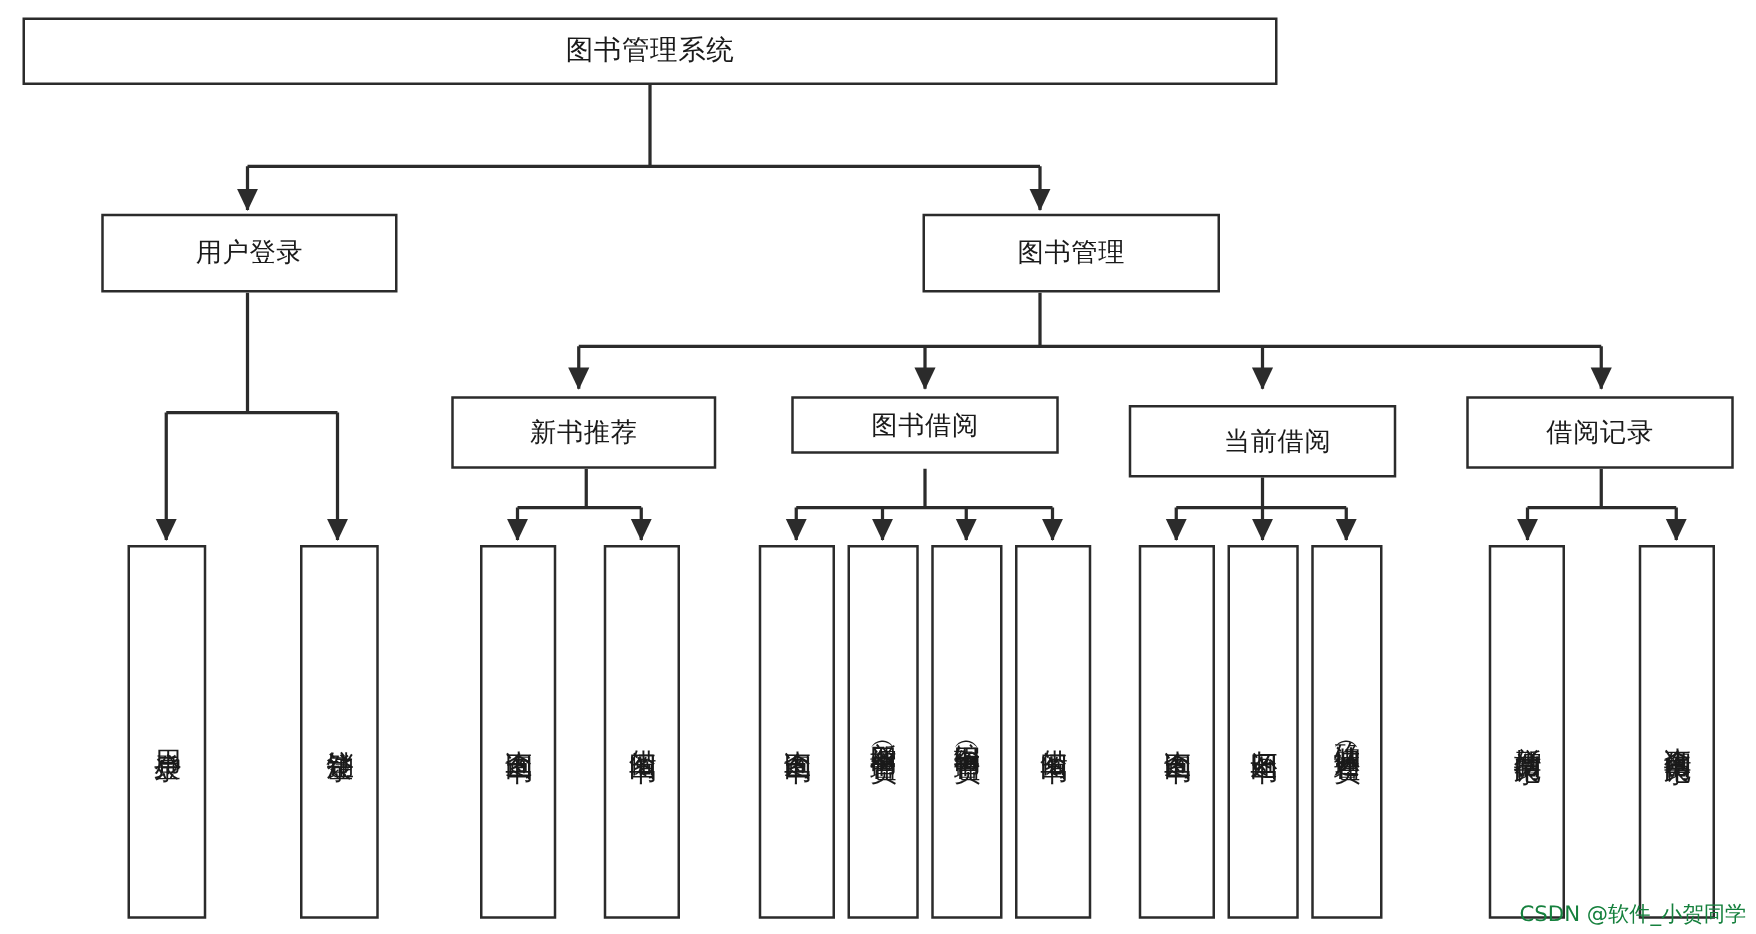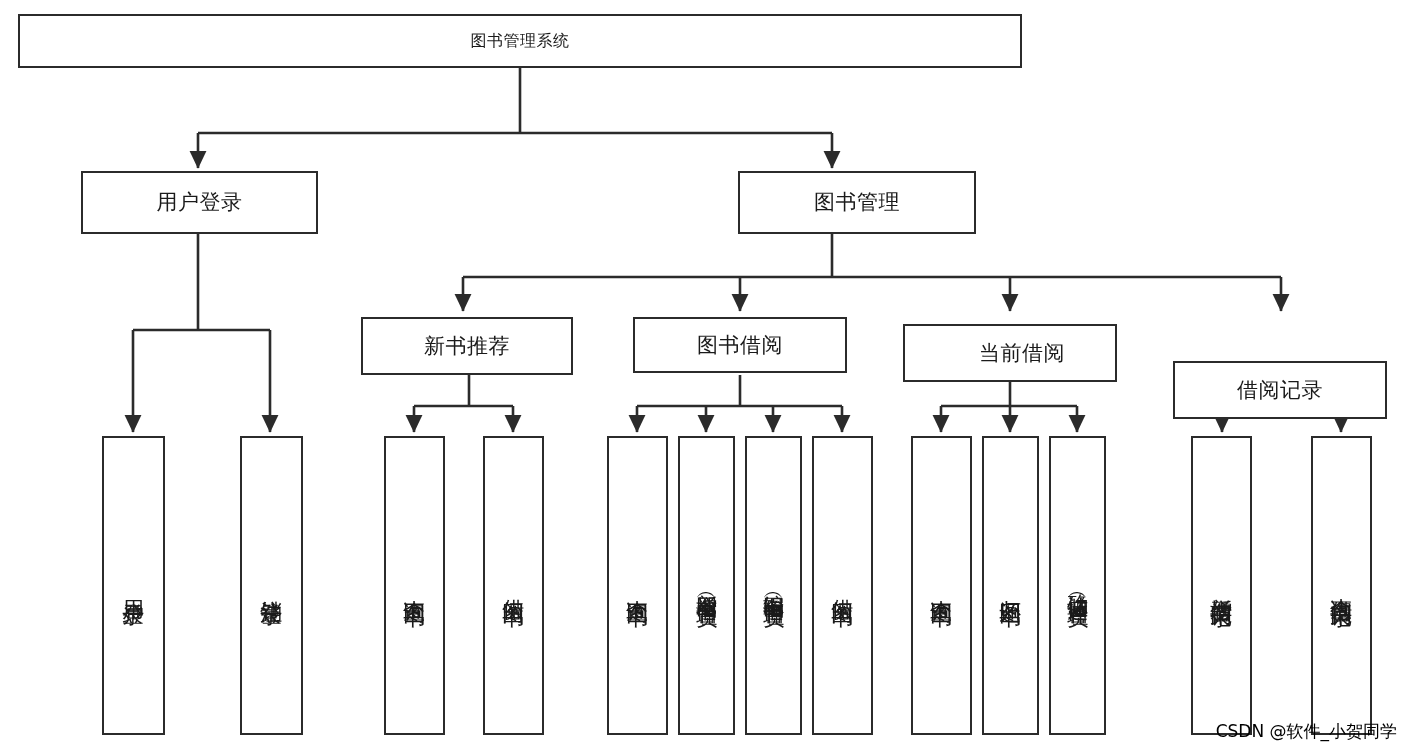--- a/index.html
+++ b/index.html
@@ -40,21 +40,21 @@
     color: #1a1a1a;
     line-height: 1.18;
     text-align: center;
     letter-spacing: 0.5px;
   }
   .node.horiz .label {
     font-size: 21px;
     white-space: nowrap;
   }
   .node.root .label {
-    font-size: 16px;
+    font-size: 22px;
   }
   .node.vert {
     align-items: center;
     justify-content: center;
   }
   .node.vert .label {
     writing-mode: vertical-rl;
     text-orientation: upright;
     font-size: 22px;
     line-height: 1.25;
@@ -62,21 +62,21 @@
     max-height: 272px;
   }
   .node.vert.narrow .label {
     font-size: 21px;
   }
   .watermark {
     position: absolute;
     right: 8px;
     bottom: 4px;
     font-size: 17px;
-    color: #000000;
+    color: #15803d;
     white-space: nowrap;
     z-index: 5;
     font-family: "DejaVu Sans", "Liberation Sans", sans-serif;
   }
 </style>
 </head>
 <body>
 
 <div id="canvas">
 
@@ -138,27 +138,27 @@
   <div class="node horiz" style="left:81px; top:171px; width:237px; height:63px;">
     <span class="label">用户登录</span>
   </div>
   <div class="node horiz" style="left:712px; top:171px; width:238px; height:63px;margin-left:26px;">
     <span class="label">图书管理</span>
   </div>
 
   <div class="node horiz" style="left:361px; top:317px; width:212px; height:58px;">
     <span class="label">新书推荐</span>
   </div>
-  <div class="node horiz" style="left:633px; top:317px; width:214px; height:56px;">
+  <div class="node horiz" style="left:633px; top:317px; width:214px; height:46px;">
     <span class="label">图书借阅</span>
   </div>
   <div class="node horiz" style="left:903px; top:324px; width:214px; height:58px;padding-left:24px;">
     <span class="label">当前借阅</span>
   </div>
-  <div class="node horiz" style="left:1173px; top:317px; width:214px; height:58px;margin-top:44px;">
+  <div class="node horiz" style="left:1173px; top:317px; width:214px; height:58px;">
     <span class="label">借阅记录</span>
   </div>
 
   <div class="node vert" style="left:102px; top:436px; width:63px; height:299px;">
     <span class="label">用户登录</span>
   </div>
   <div class="node vert" style="left:240px; top:436px; width:63px; height:299px;">
     <span class="label">注销登录</span>
   </div>
 

